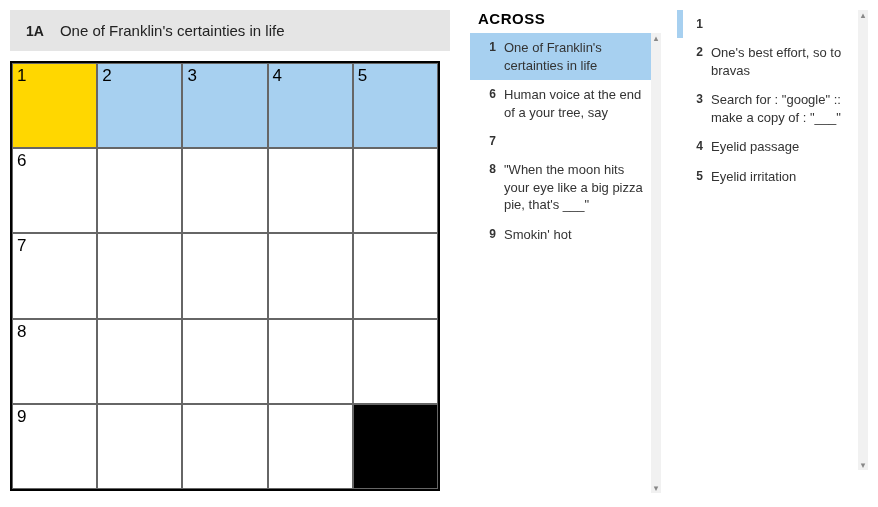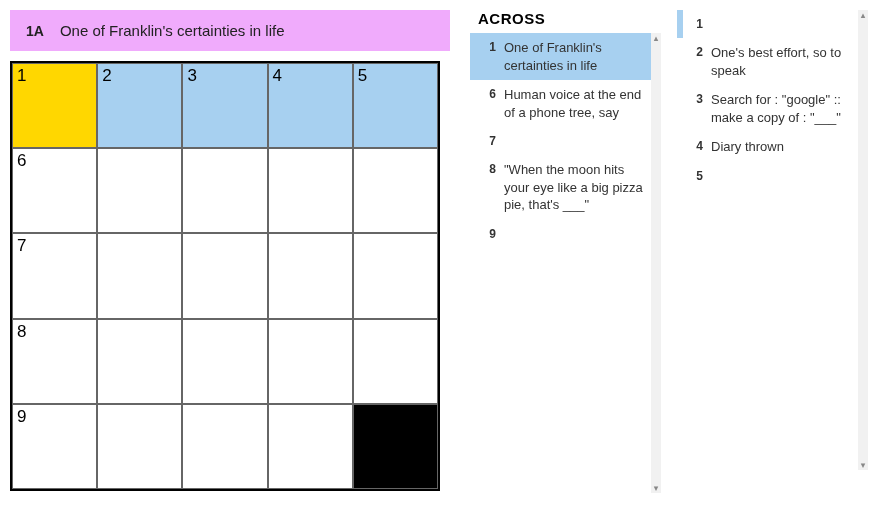--- a/index.html
+++ b/index.html
@@ -9,21 +9,21 @@
     background: #fff;
     color: #333;
     width: 878px;
     height: 507px;
     overflow: hidden;
     padding: 10px;
   }
   .layout { display: flex; gap: 20px; }
   .left { width: 440px; }
   .cluebar {
-    background: #f0abfc;
+    background: #e5e5e5;
     padding: 12px 16px;
     display: flex;
     align-items: center;
     gap: 16px;
     margin-bottom: 10px;
   }
   .cluebar .num { font-weight: 700; font-size: 14px; color: #222; }
   .cluebar .txt { font-size: 15px; color: #222; }
   .grid {
     border: 2px solid #000;
@@ -152,51 +152,53 @@
   <div class="lists">
     <div class="col">
       <h4>ACROSS</h4>
       <div class="scroll" id="across-list">
           <div class="clue active">
             <span class="cn">1</span>
             <span class="ct">One of Franklin's certainties in life</span>
           </div>
           <div class="clue">
             <span class="cn">6</span>
-            <span class="ct">Human voice at the end of a phone tree, say</span>
+            <span class="ct">Human voice at the end of a your tree, say</span>
           </div>
           <div class="clue">
             <span class="cn">7</span>
           </div>
           <div class="clue">
             <span class="cn">8</span>
             <span class="ct">"When the moon hits your eye like a big pizza pie, that's ___"</span>
           </div>
           <div class="clue">
             <span class="cn">9</span>
+            <span class="ct">Smokin' hot</span>
           </div>
         </div>
     </div>
     <div class="col">
       <div class="scroll" id="down-list">
           <div class="clue related">
             <span class="cn">1</span>
           </div>
           <div class="clue">
             <span class="cn">2</span>
-            <span class="ct">One's best effort, so to speak</span>
+            <span class="ct">One's best effort, so to bravas</span>
           </div>
           <div class="clue">
             <span class="cn">3</span>
             <span class="ct">Search for : "google" :: make a copy of : "___"</span>
           </div>
           <div class="clue">
             <span class="cn">4</span>
-            <span class="ct">Diary thrown</span>
+            <span class="ct">Eyelid passage</span>
           </div>
           <div class="clue">
             <span class="cn">5</span>
+            <span class="ct">Eyelid irritation</span>
           </div>
         </div>
     </div>
   </div>
 
 </div>
 
 </body></html>

